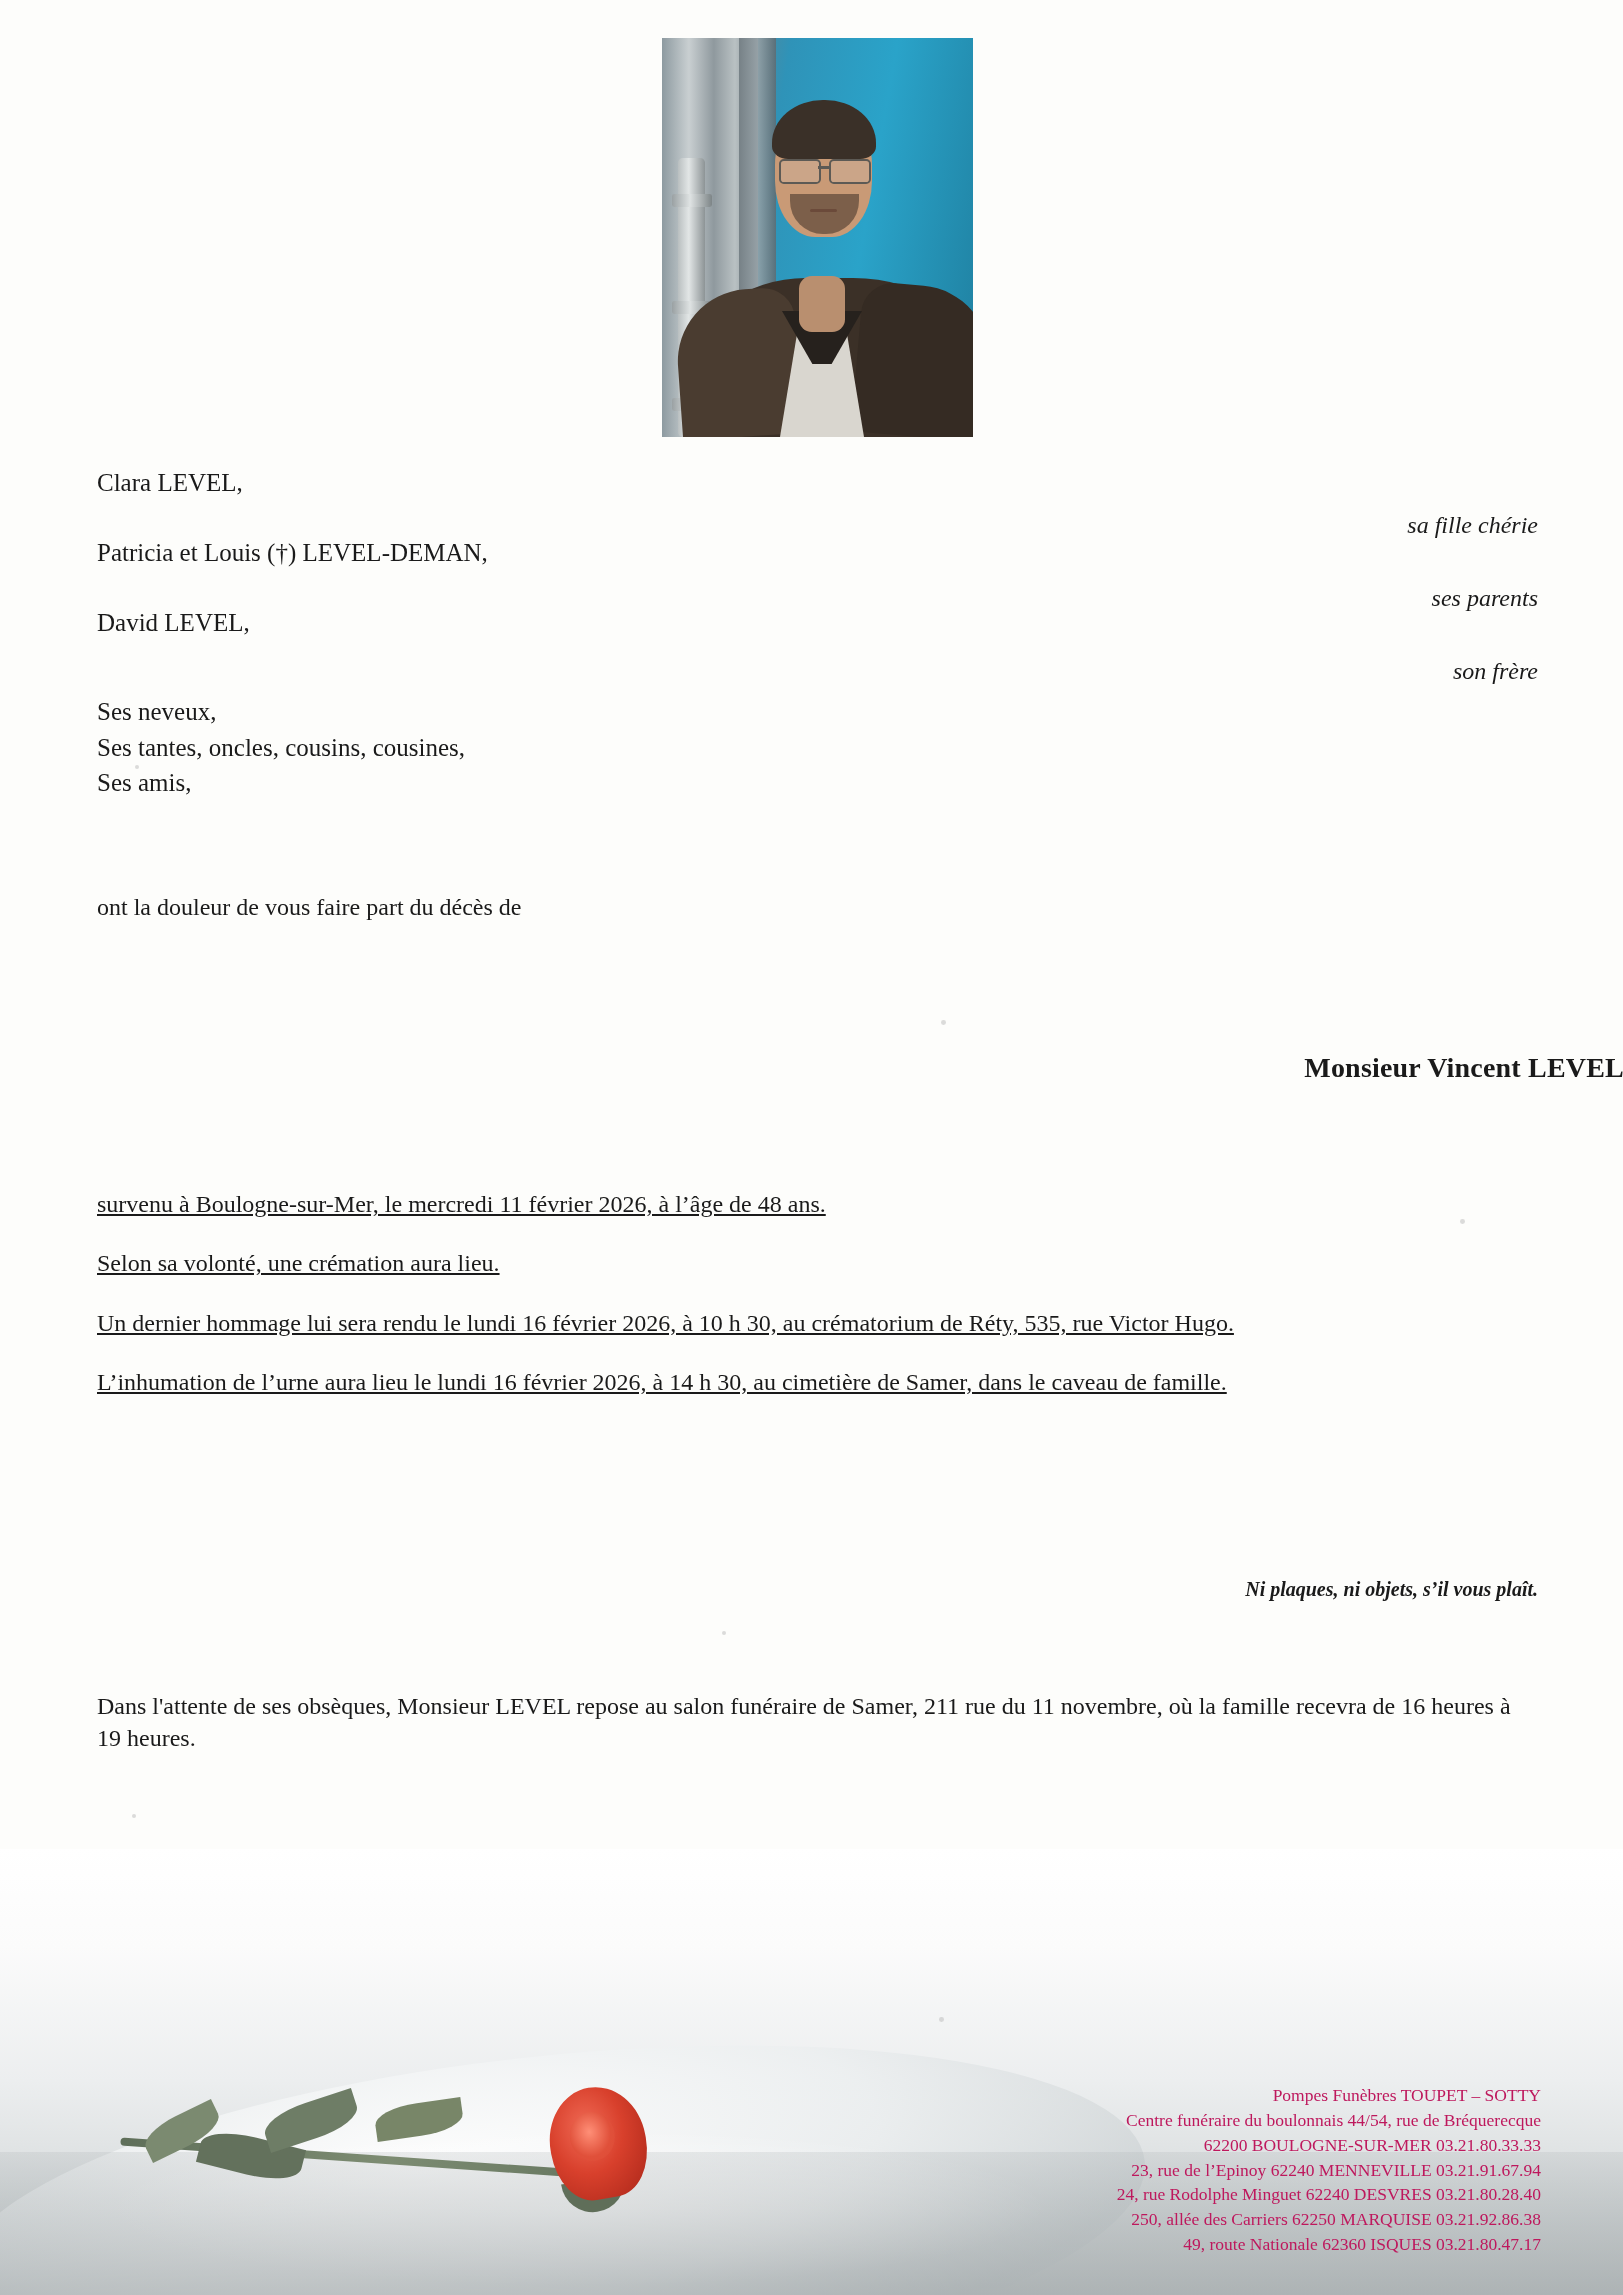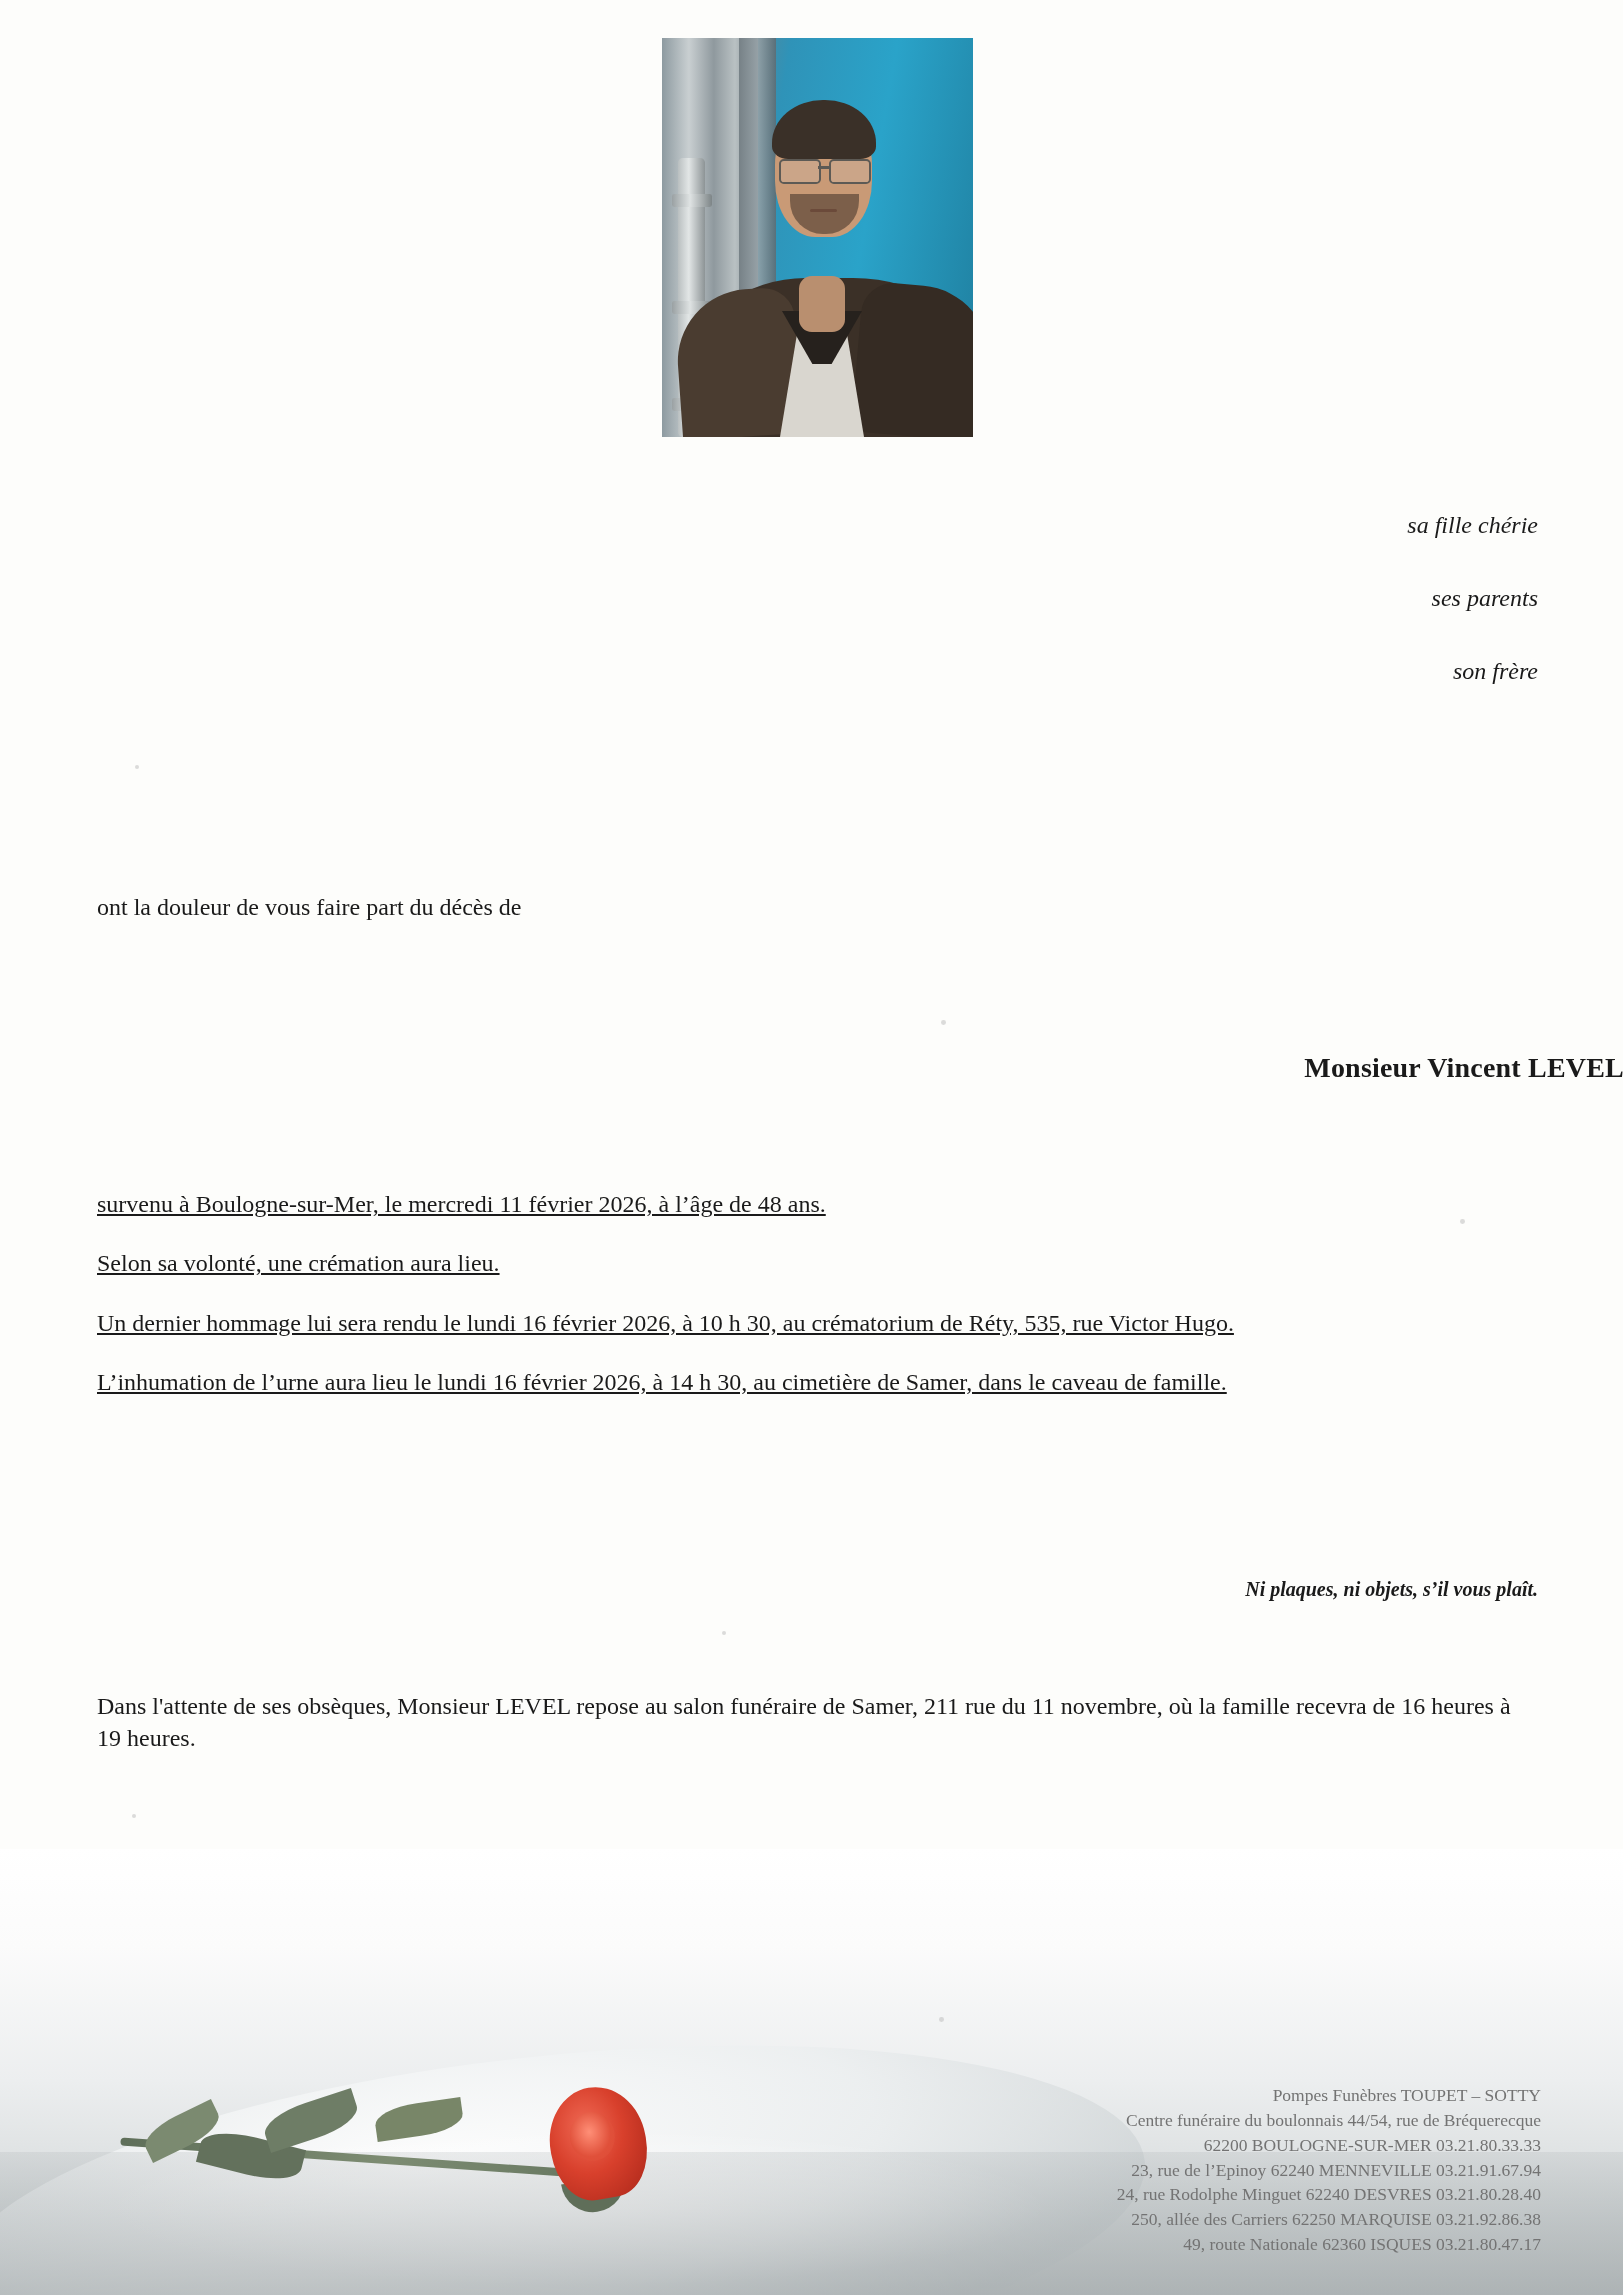--- a/index.html
+++ b/index.html
@@ -357,21 +357,21 @@
   }
 
   
   .company {
     position: absolute;
     right: 83px;
     bottom: 38px;
     text-align: right;
     font-size: 17.5px;
     line-height: 1.42;
-    color: #737373;
+    color: #be185d;
   }
   .company .head-line { }
 
   
   .speck {
     position: absolute;
     background: #b9b9b9;
     border-radius: 50%;
     opacity: .5;
   }
@@ -401,20 +401,29 @@
       <div class="glasses">
         <div class="lens l"></div>
         <div class="bridge"></div>
         <div class="lens r"></div>
       </div>
       <div class="beard"></div>
       <div class="mouth"></div>
     </div>
   </div>
 
+  <div class="family-block">
+    <div class="family-line">Clara LEVEL,</div>
+    <div class="family-line">Patricia et Louis (†) LEVEL-DEMAN,</div>
+    <div class="family-line">David LEVEL,</div>
+    <div style="height:14.3px"></div>
+    <div class="family-tight">Ses neveux,</div>
+    <div class="family-tight">Ses tantes, oncles, cousins, cousines,</div>
+    <div class="family-tight">Ses amis,</div>
+  </div>
 
   <div class="relations">
     <div>sa fille chérie</div>
     <div>ses parents</div>
     <div>son frère</div>
   </div>
 
   <div class="announce">ont la douleur de vous faire part du décès de</div>
 
   <div class="deceased-name">Monsieur Vincent LEVEL</div>

